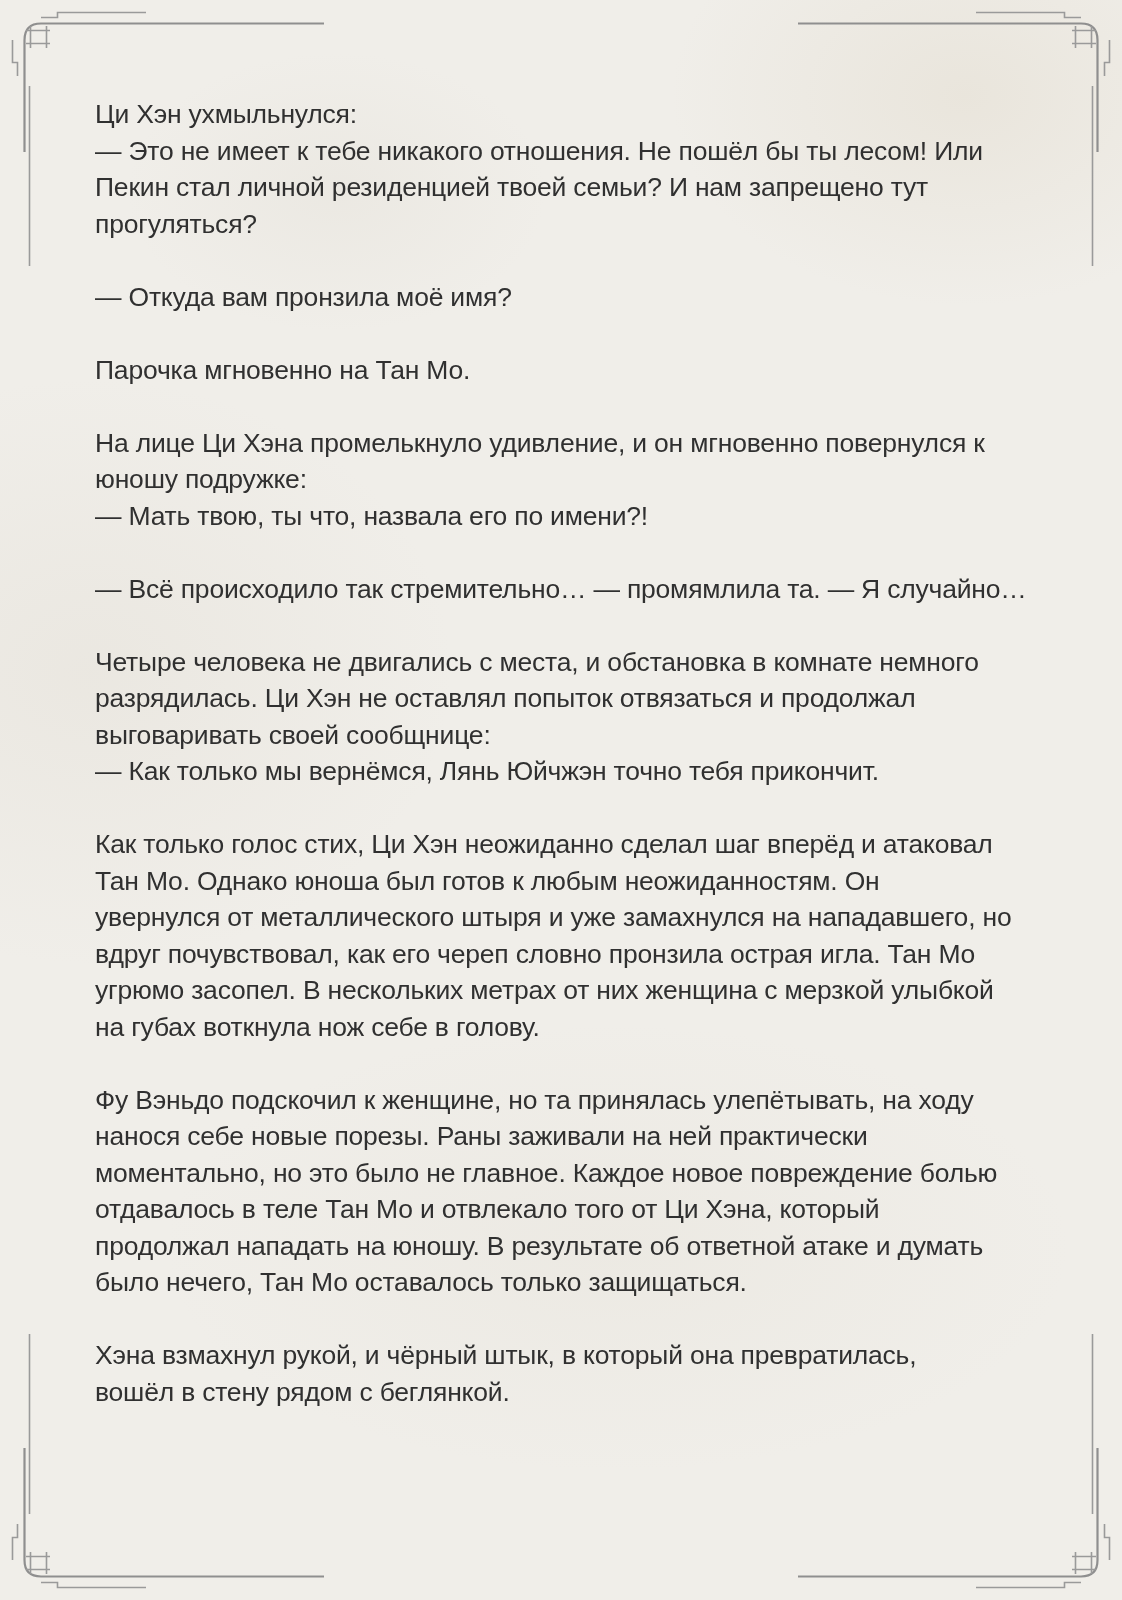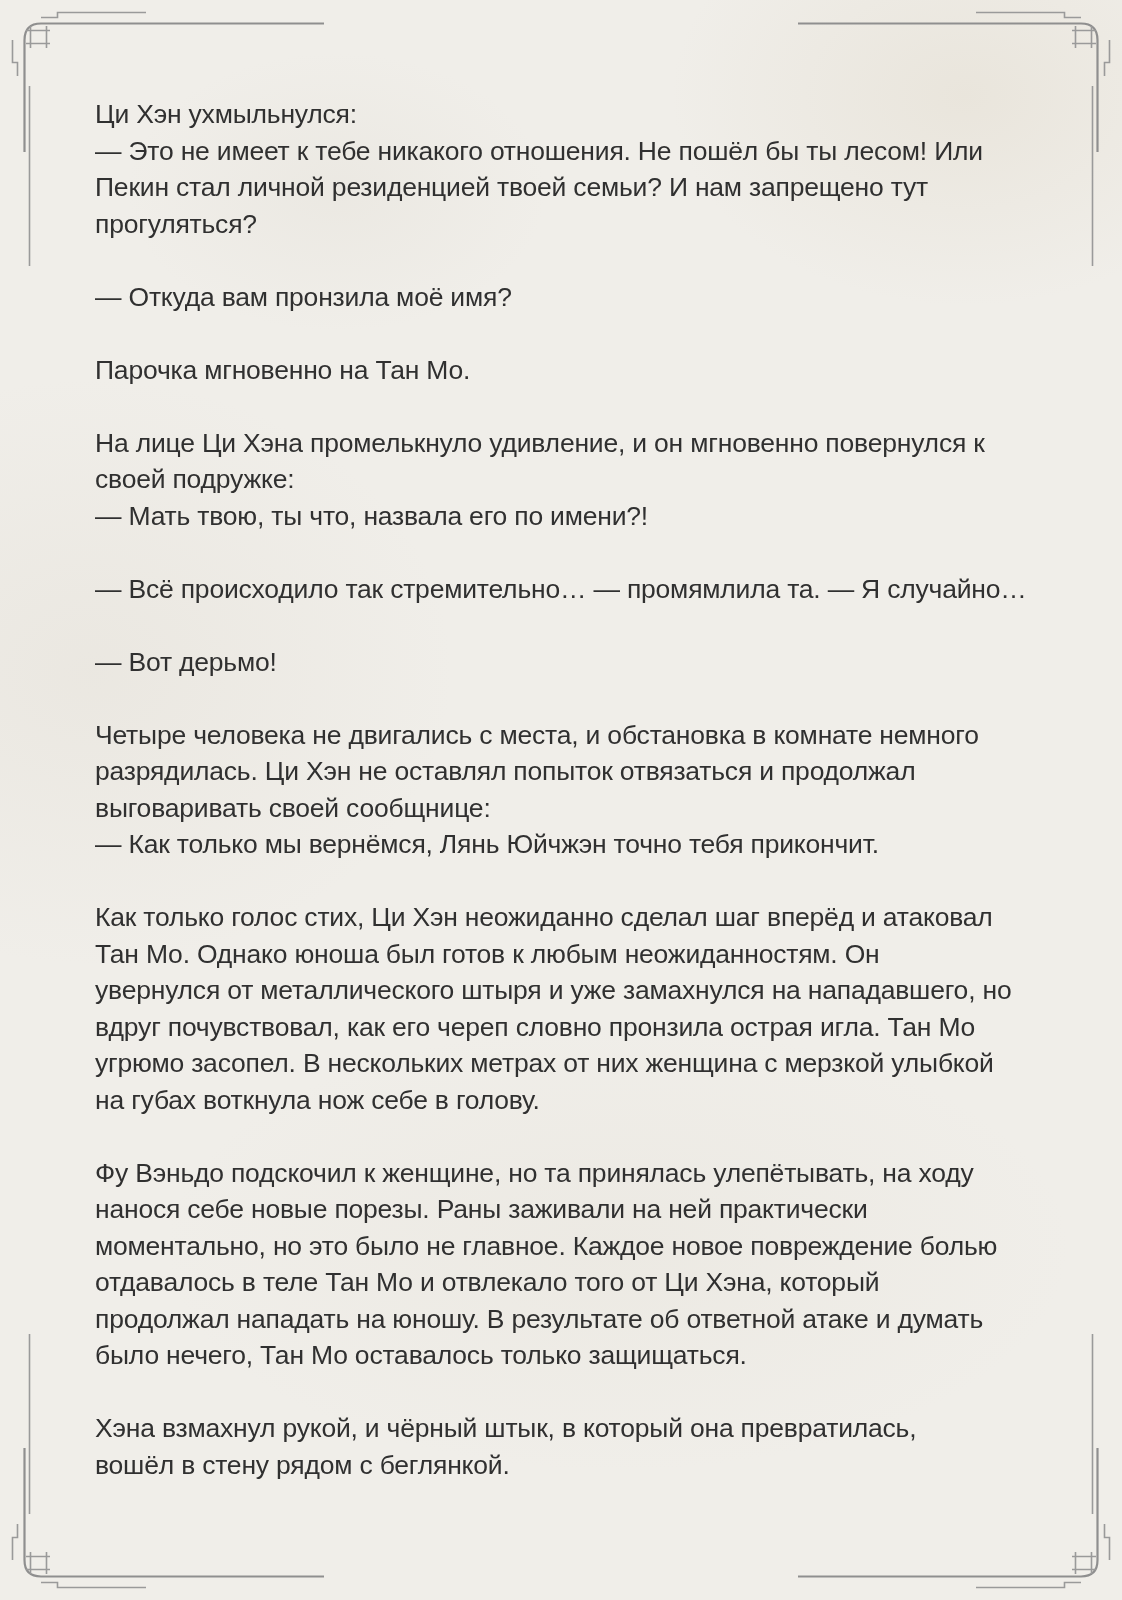--- a/index.html
+++ b/index.html
@@ -96,24 +96,23 @@
   </svg>
 
   <main class="text-column">
       <p class="para">Ци Хэн ухмыльнулся:
 — Это не имеет к тебе никакого отношения. Не пошёл бы ты лесом! Или
 Пекин стал личной резиденцией твоей семьи? И нам запрещено тут
 прогуляться?</p>
       <p class="para">— Откуда вам пронзила моё имя?</p>
       <p class="para">Парочка мгновенно на Тан Мо.</p>
       <p class="para">На лице Ци Хэна промелькнуло удивление, и он мгновенно повернулся к
-своей подружке:
+юношу подружке:
 — Мать твою, ты что, назвала его по имени?!</p>
       <p class="para">— Всё происходило так стремительно… — промямлила та. — Я случайно…</p>
-      <p class="para">— Вот дерьмо!</p>
       <p class="para">Четыре человека не двигались с места, и обстановка в комнате немного
 разрядилась. Ци Хэн не оставлял попыток отвязаться и продолжал
 выговаривать своей сообщнице:
 — Как только мы вернёмся, Лянь Юйчжэн точно тебя прикончит.</p>
       <p class="para">Как только голос стих, Ци Хэн неожиданно сделал шаг вперёд и атаковал
 Тан Мо. Однако юноша был готов к любым неожиданностям. Он
 увернулся от металлического штыря и уже замахнулся на нападавшего, но
 вдруг почувствовал, как его череп словно пронзила острая игла. Тан Мо
 угрюмо засопел. В нескольких метрах от них женщина с мерзкой улыбкой
 на губах воткнула нож себе в голову.</p>

